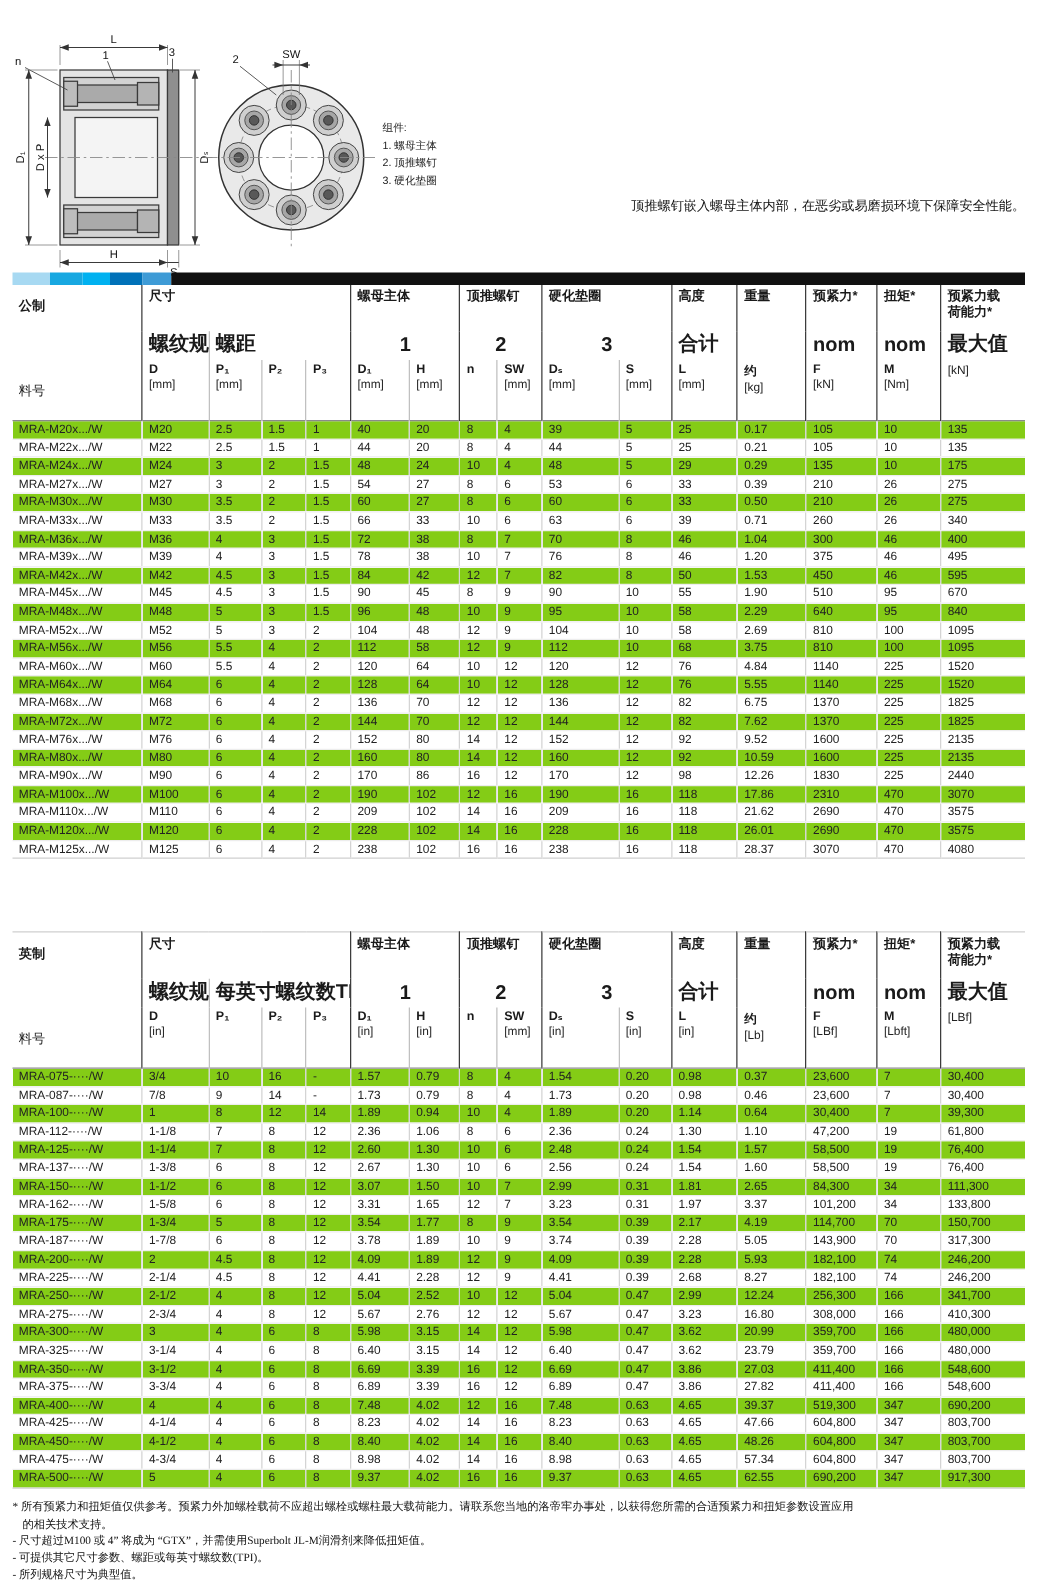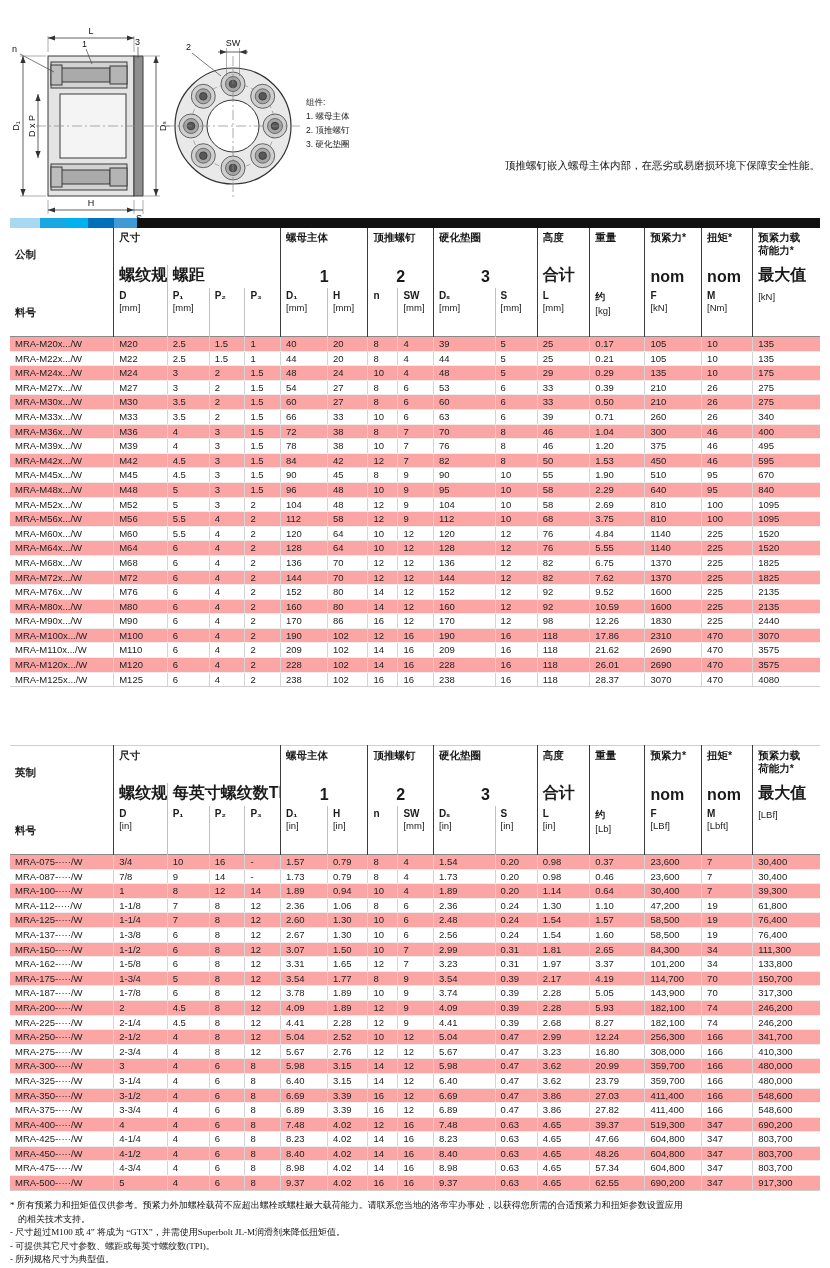--- a/index.html
+++ b/index.html
@@ -34,27 +34,27 @@
   th,td{padding:0 0 0 5px;text-align:left;font-weight:normal;overflow:hidden;white-space:nowrap}
   thead{border-bottom:1px solid #8a8a8a}
   .h-g{height:34px;vertical-align:top;font-weight:bold;font-size:10.5px;padding-top:3px;line-height:1.25}
   .h-s{height:19px;vertical-align:bottom;font-weight:bold;font-size:16px;padding-bottom:2px}
   .h-c{height:46px;vertical-align:top;padding-top:2px}
   .h-c .sym{font-weight:bold;font-size:10px}
   .h-c .unit{font-size:9.5px;color:#222;margin-top:1px}
   .ctr{text-align:center;padding-left:0}
   .bdark{border-left:1px solid #3c3c3c}
   .blight{border-left:1px solid #c0c0c0}
-  .h-sys{position:relative;vertical-align:top;padding-top:20px}
+  .h-sys{position:relative;vertical-align:top;padding-top:10px}
   .sysl{font-weight:bold;font-size:10.5px}
-  .partl{position:absolute;bottom:16px;left:5px;font-weight:bold;font-size:10.5px}
+  .partl{position:absolute;bottom:16px;left:5px;font-weight:normal;font-size:10.5px}
   tbody td{font-size:9.5px;height:13.6px;line-height:13.6px;border-bottom:1px solid #ededed;color:#222}
   tbody td.bcell{border-left:1px solid #d4d4d4}
   tbody tr:last-child td{border-bottom:1px solid #cfcfcf}
-  tr.zebra{background:#fca5a5}
+  tr.zebra{background:#84cc16}
   .imperial table{border-top:1px solid #cfcfcf}
 
   
   .footnotes{position:absolute;left:10px;top:1199px;width:814px;font-size:9px;line-height:1.5;
              color:#111;font-family:"Liberation Serif","DejaVu Serif",serif}
   .fn-indent{padding-left:8px}
 </style>
 </head>
 <body>
 

